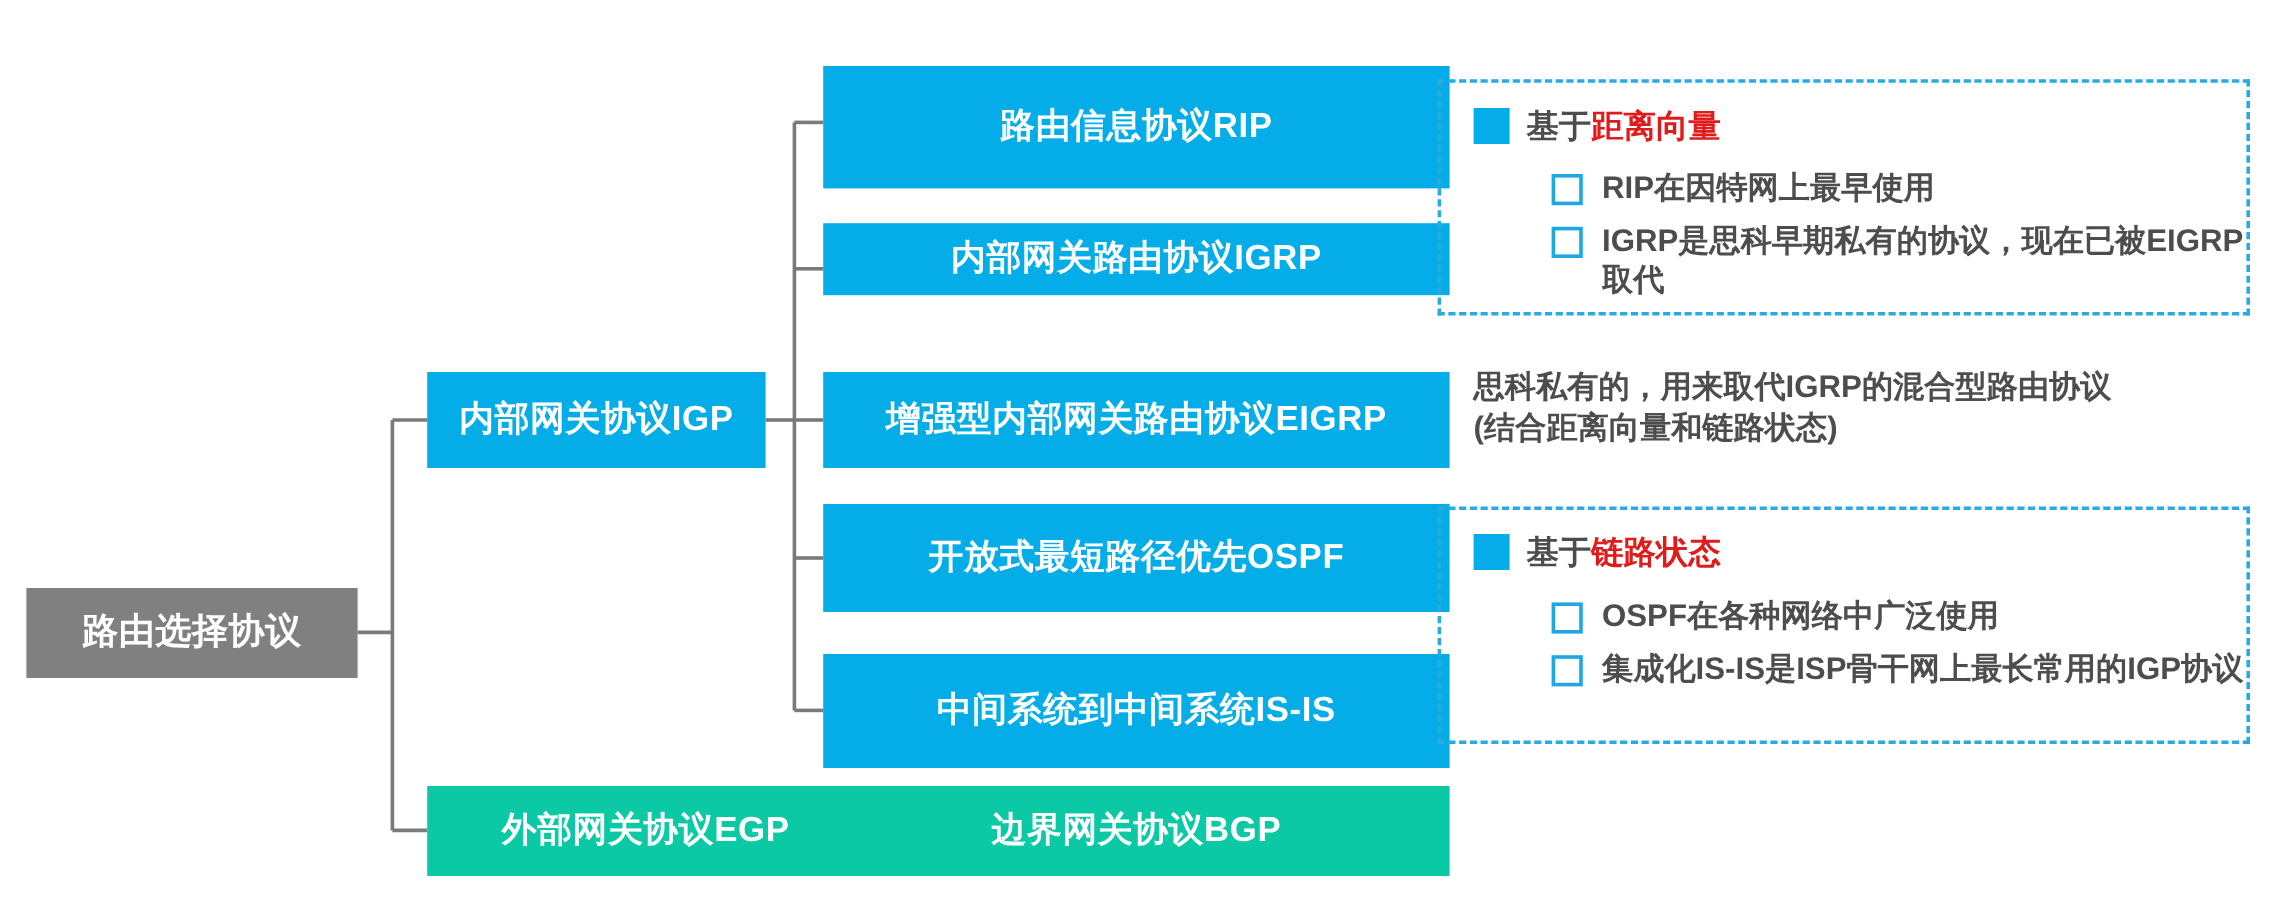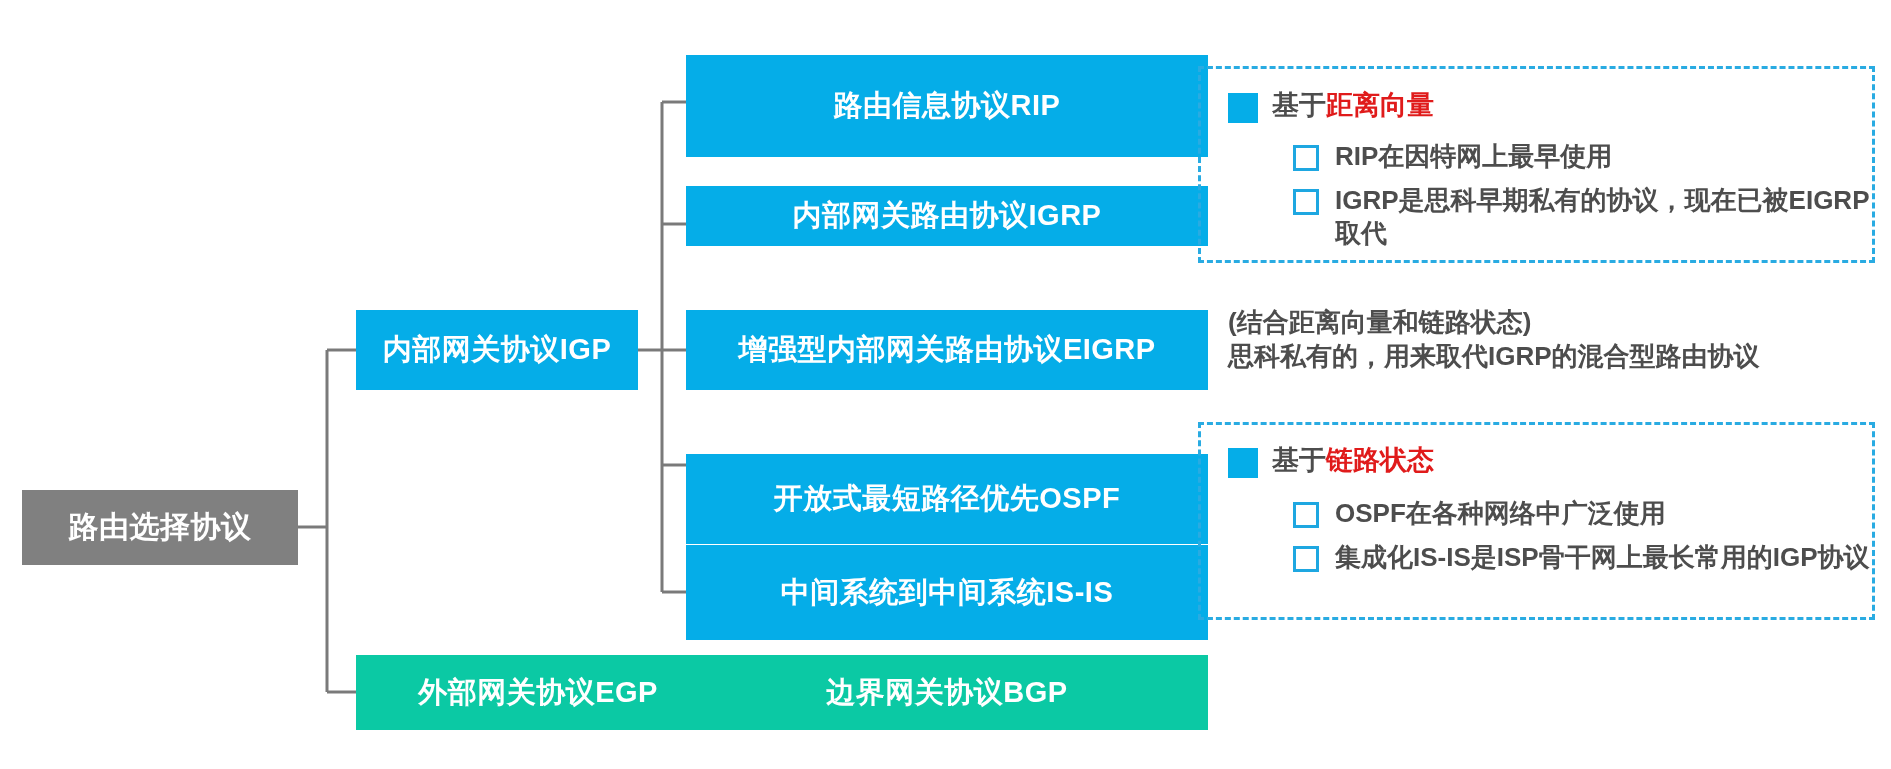--- a/index.html
+++ b/index.html
@@ -30,21 +30,21 @@
   svg#links{position:absolute;left:0;top:0;width:1891px;height:769px;pointer-events:none;}
 
   .panel{
     position:absolute;
     border:3px dashed #29ABE2;
     box-sizing:border-box;
     background:transparent;
   }
   .panel-head{
     position:absolute;
-    display:flex;align-items:flex-end;
+    display:flex;align-items:center;
     font-size:27px;font-weight:bold;color:#4d4d4d;
   }
   .sw{
     width:30px;height:30px;background:#05ADE8;margin-right:14px;flex:0 0 auto;
   }
   .hl{color:#E01B1B;}
 
   .bullet{
     position:absolute;
     display:flex;align-items:flex-start;
@@ -89,21 +89,21 @@
   <div class="node blue" style="left:356px;top:310px;width:282px;height:80px;">内部网关协议IGP</div>
 
   <div class="node green" style="left:356px;top:655px;width:336px;height:75px;padding-left:36px;">外部网关协议EGP</div>
 
   <div class="node blue" style="left:686px;top:55px;width:522px;height:102px;">路由信息协议RIP</div>
 
   <div class="node blue" style="left:686px;top:186px;width:522px;height:60px;">内部网关路由协议IGRP</div>
 
   <div class="node blue" style="left:686px;top:310px;width:522px;height:80px;">增强型内部网关路由协议EIGRP</div>
 
-  <div class="node blue" style="left:686px;top:420px;width:522px;height:90px;margin-top:34px;">开放式最短路径优先OSPF</div>
+  <div class="node blue" style="left:686px;top:420px;width:522px;height:90px;">开放式最短路径优先OSPF</div>
 
   <div class="node blue" style="left:686px;top:545px;width:522px;height:95px;">中间系统到中间系统IS-IS</div>
 
   <div class="node green" style="left:686px;top:655px;width:522px;height:75px;">边界网关协议BGP</div>
 
   <div class="panel" style="left:1198px;top:66px;width:677px;height:197px;"></div>
 
   <div class="panel-head" style="left:1228px;top:87px;">
     <span class="sw"></span>
     <span>基于</span>
@@ -114,22 +114,22 @@
     <span class="chk"></span>
     <span>RIP在因特网上最早使用</span>
   </div>
 
   <div class="bullet" style="left:1262px;top:184px;width:600px;">
     <span class="chk"></span>
     <span>IGRP是思科早期私有的协议，现在已被EIGRP取代</span>
   </div>
 
   <div class="plaintext" style="left:1228px;top:306px;width:660px;">
+    <div>思科私有的，用来取代IGRP的混合型路由协议</div>
     <div>(结合距离向量和链路状态)</div>
-    <div>思科私有的，用来取代IGRP的混合型路由协议</div>
   </div>
 
   <div class="panel" style="left:1198px;top:422px;width:677px;height:198px;"></div>
 
   <div class="panel-head" style="left:1228px;top:442px;">
     <span class="sw"></span>
     <span>基于</span>
     <span class="hl">链路状态</span>
   </div>
 

